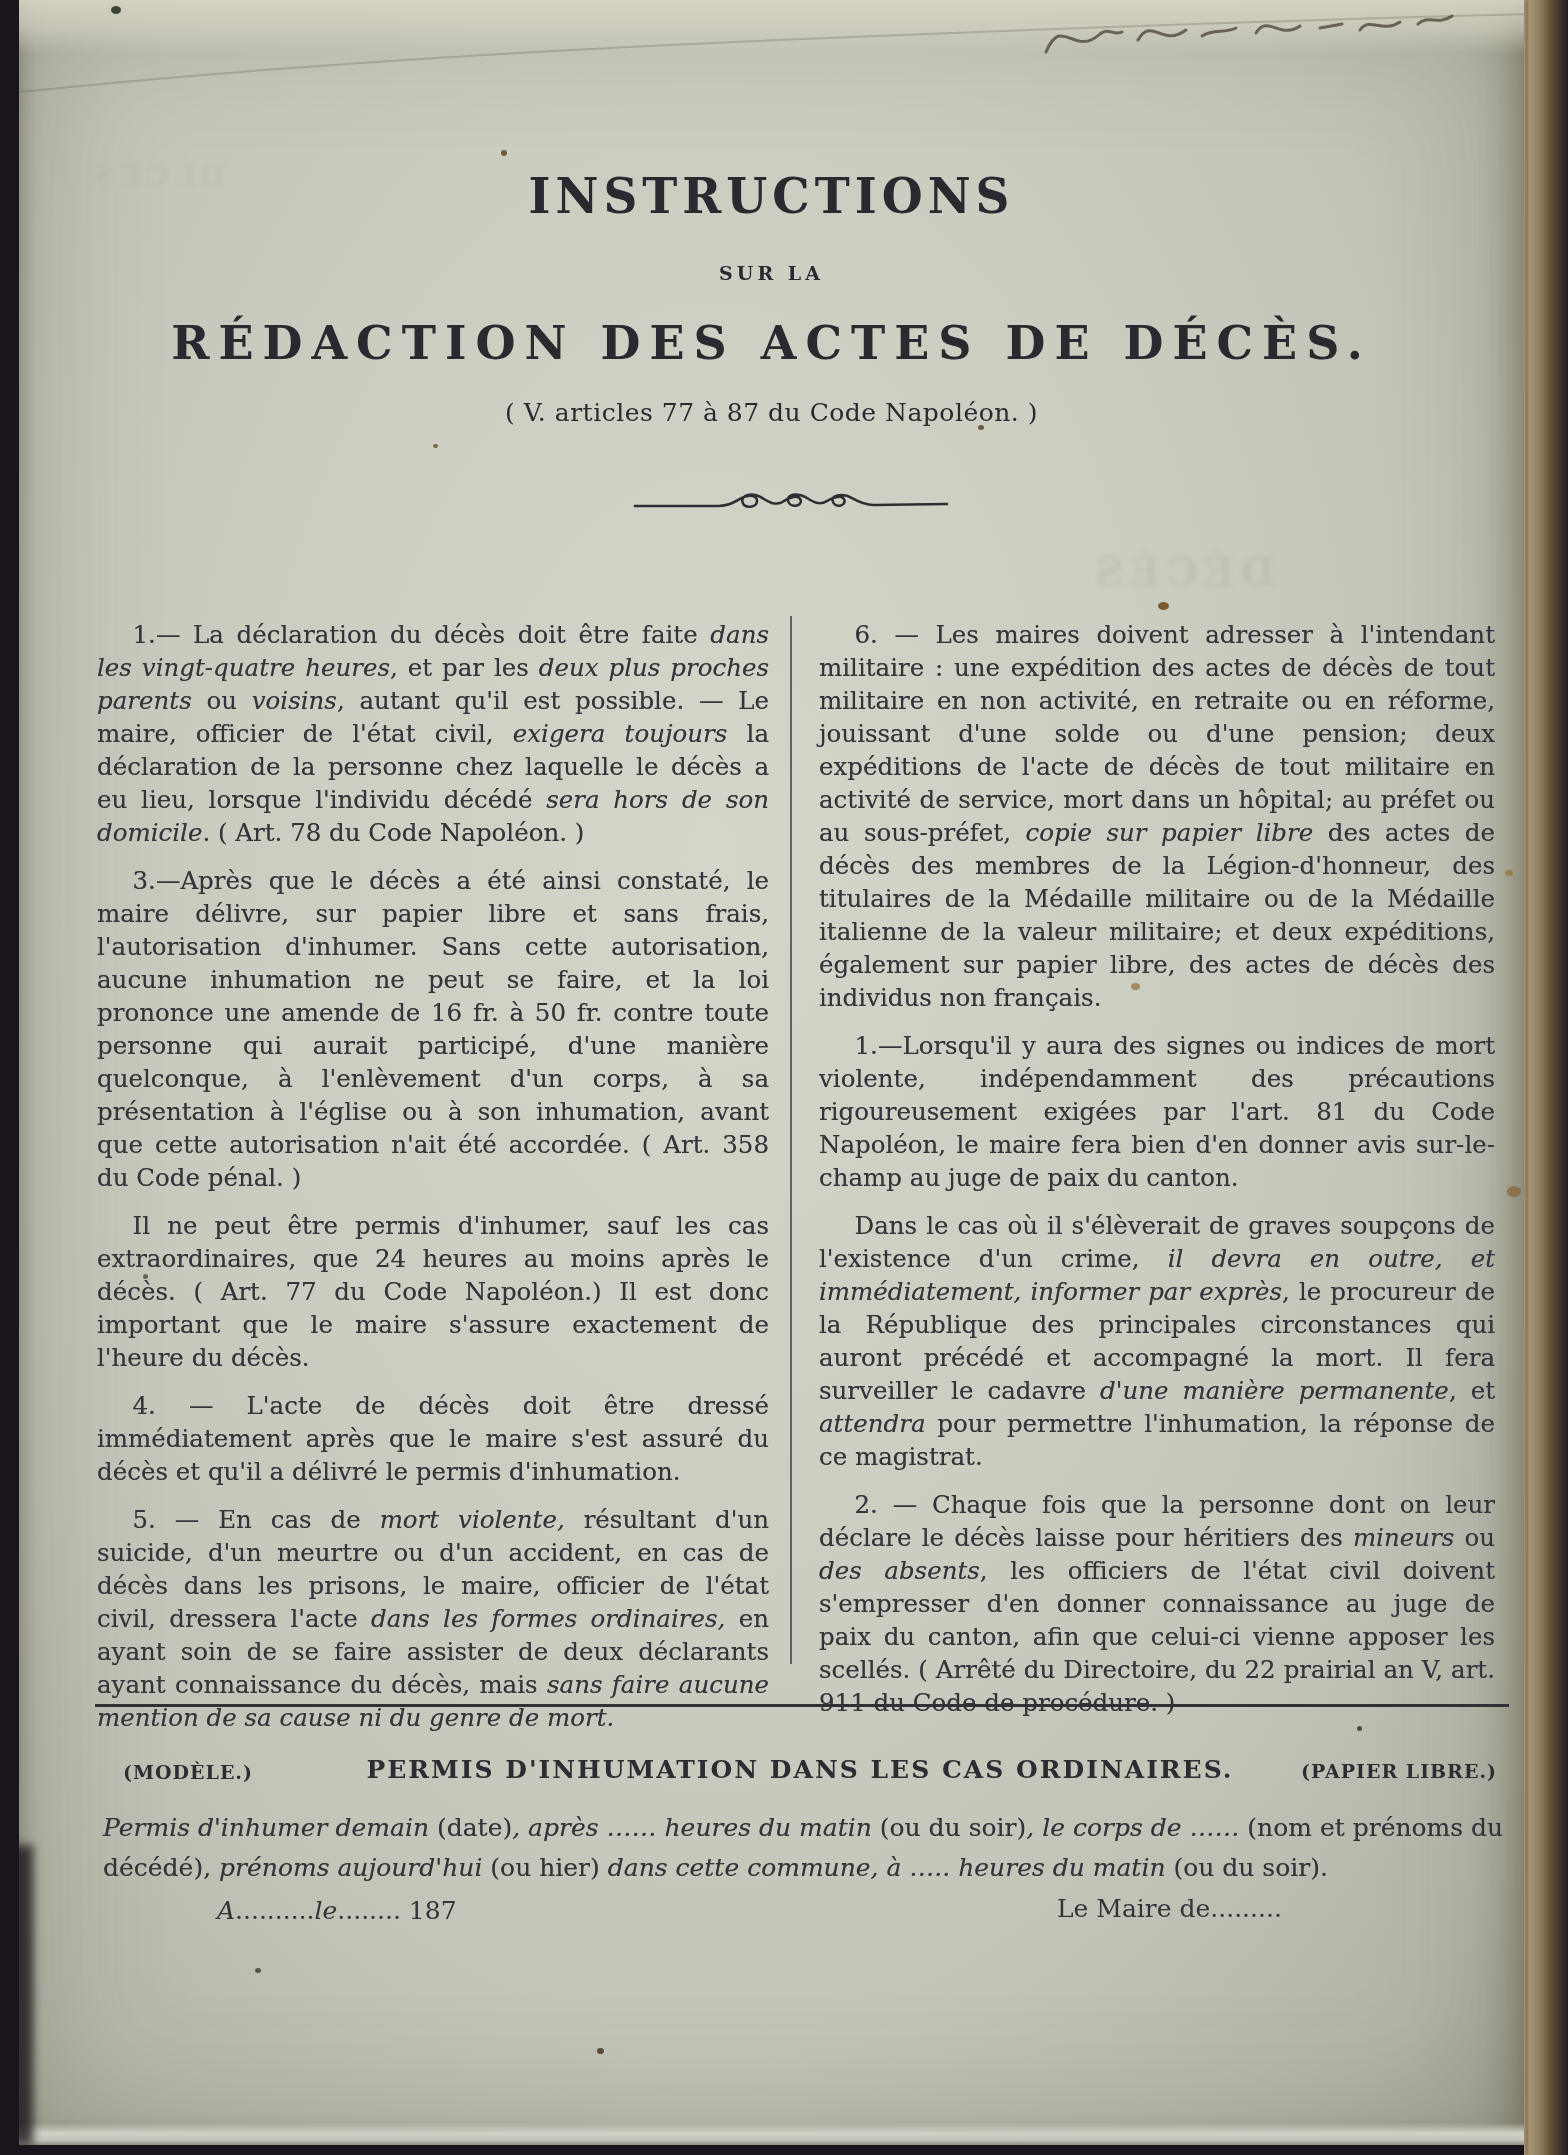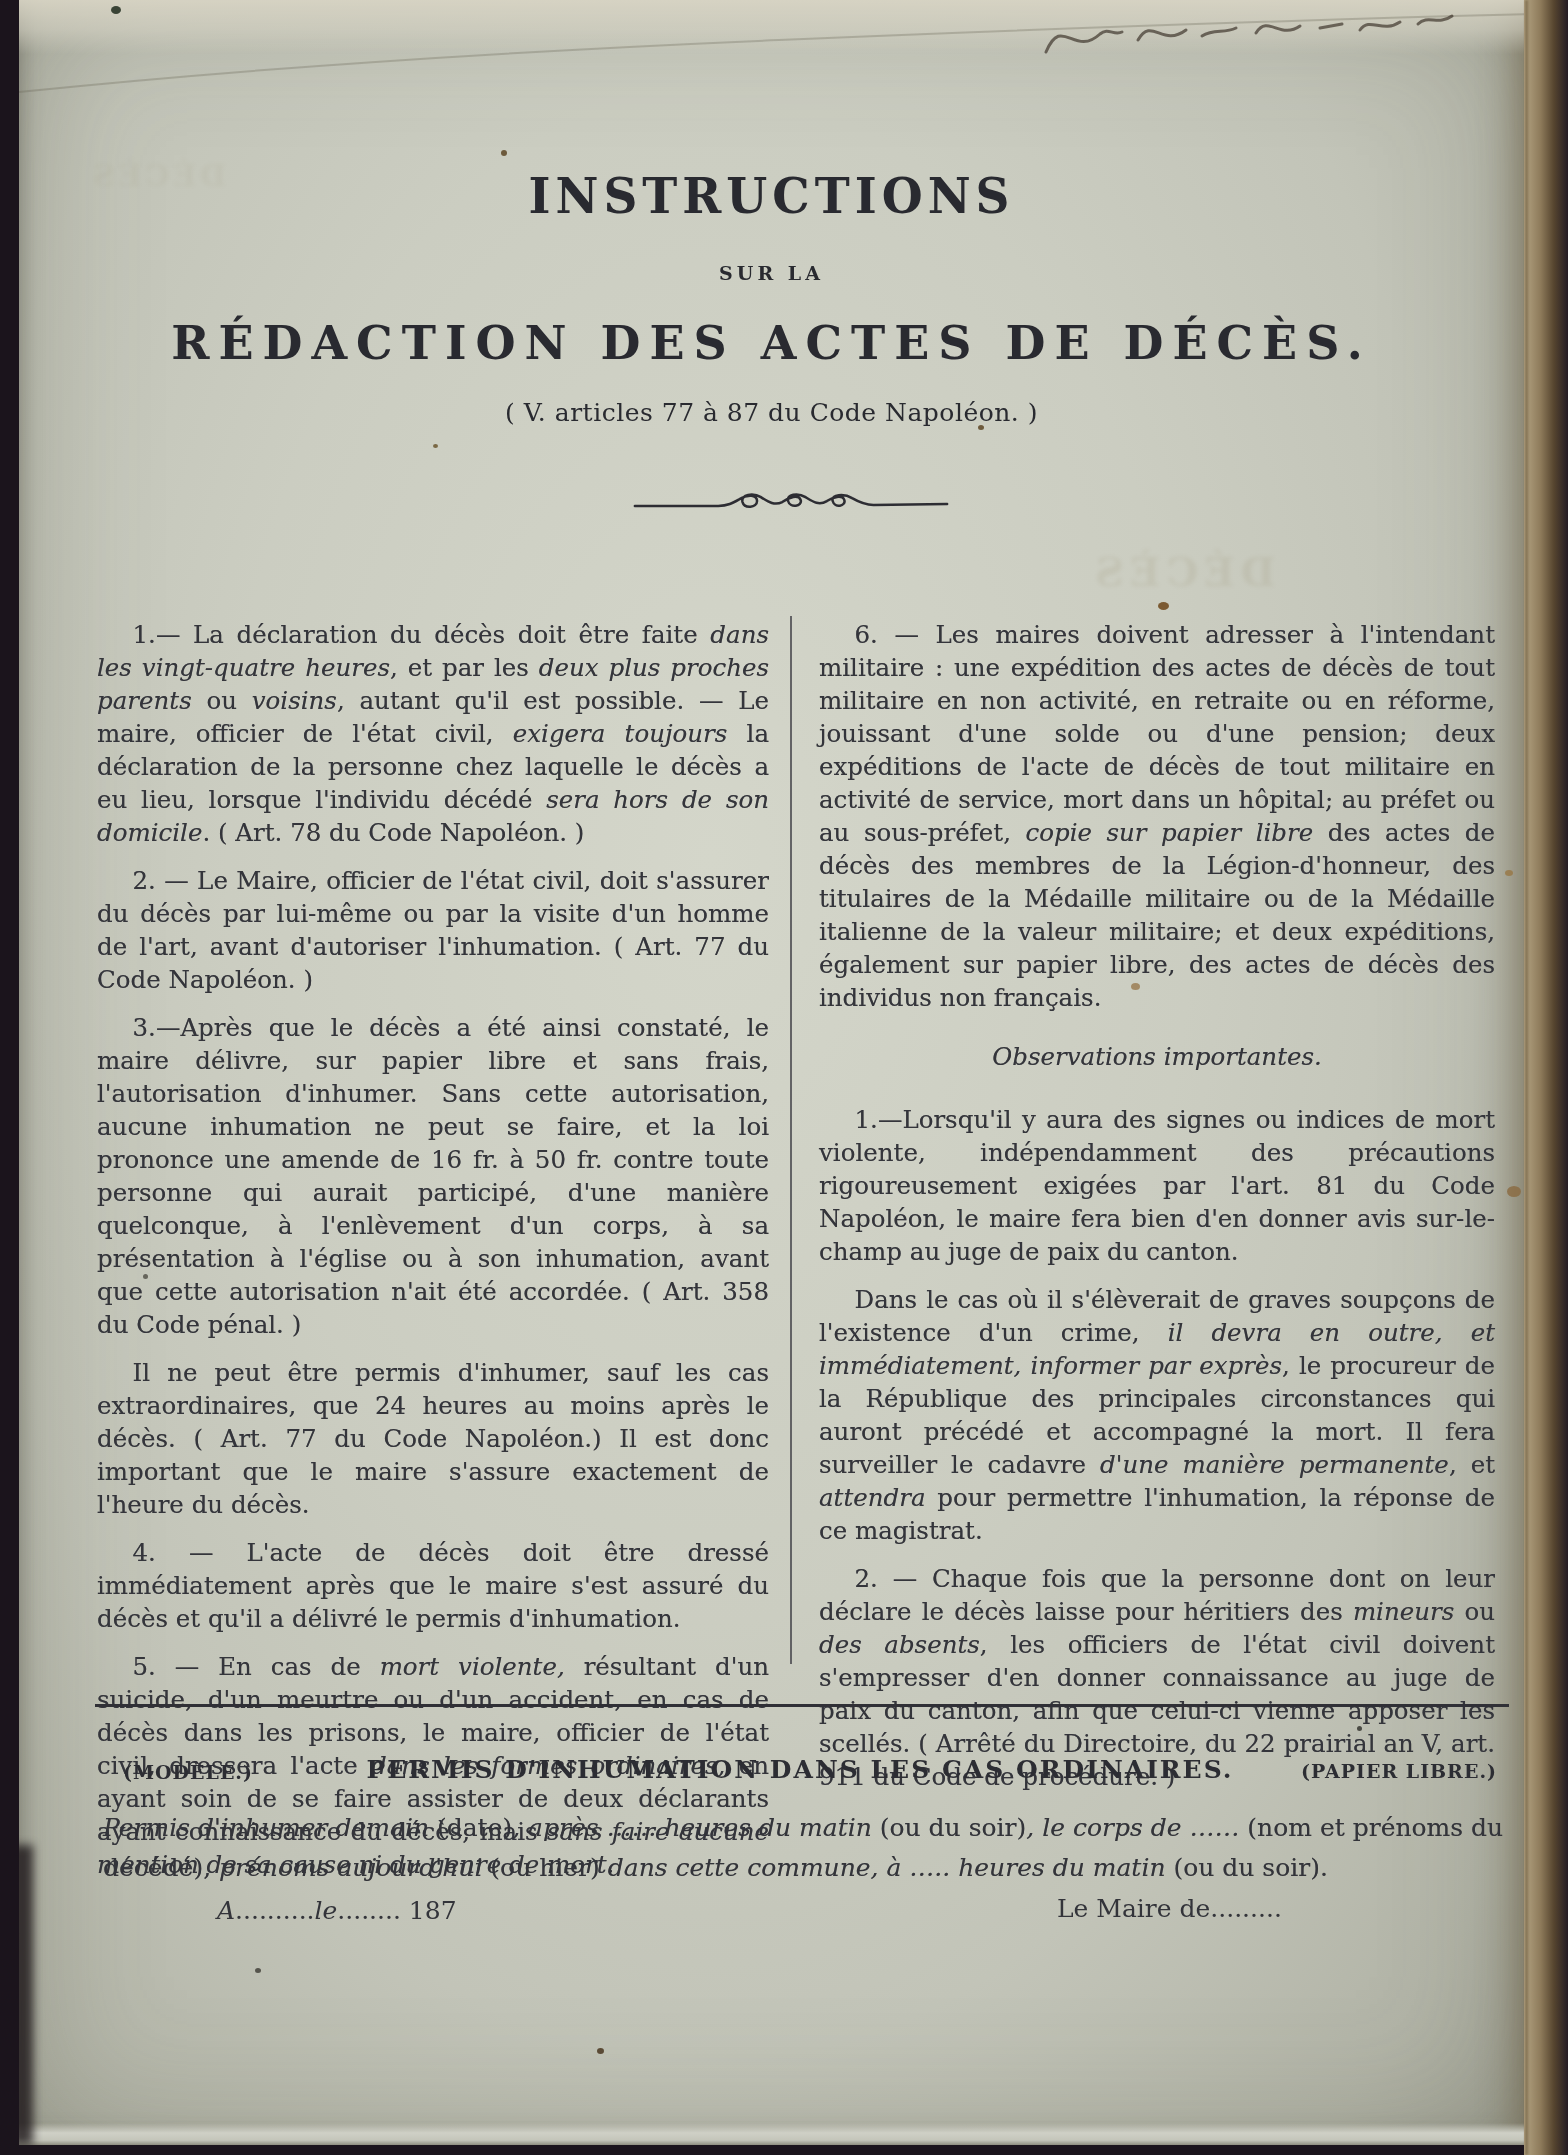--- a/index.html
+++ b/index.html
@@ -83,32 +83,30 @@
     <div id="m-sub" class="masthead">SUR LA</div>
     <div id="m-heading" class="masthead">RÉDACTION DES ACTES DE DÉCÈS.</div>
     <div id="m-ref" class="masthead">( V. articles 77 à 87 du Code Napoléon. )</div>
 
     <svg class="ornament" width="320" height="30" viewBox="0 0 330 30">
       <path d="M4,18 L90,18 C100,18 105,15 112,11 C120,6 130,6 130,13 C130,20 117,21 115,14 C113,6 126,4 134,9 C142,14 148,18 156,14 C163,9 173,6 175,12 C177,18 164,21 162,13 C160,6 172,4 180,9 C188,14 194,18 202,13 C208,9 218,6 220,12 C222,18 210,21 208,13 C206,6 220,5 228,10 C235,14 241,17 250,17 L326,16" fill="none" stroke="#2d2d33" stroke-width="2.6" stroke-linecap="round"></path>
     </svg>
 
     <div id="col-left" class="col">
       <p><span>1.— La déclaration du décès doit être faite </span><i>dans les vingt-quatre heures</i><span>, et par les </span><i>deux plus proches parents</i><span> ou </span><i>voisins</i><span>, autant qu'il est possible. — Le maire, officier de l'état civil, </span><i>exigera toujours</i><span> la déclaration de la personne chez laquelle le décès a eu lieu, lorsque l'individu décédé </span><i>sera hors de son domicile</i><span>. ( Art. 78 du Code Napoléon. )</span></p>
-      <p><span>2. — Le Maire, officier de l'état civil, doit s'assurer du décès par lui-même ou par la visite d'un homme de l'art, avant d'autoriser l'inhumation. ( Art. 77 du Code Napoléon. )</span></p>
       <p><span>3.—Après que le décès a été ainsi constaté, le maire délivre, sur papier libre et sans frais, l'autorisation d'inhumer. Sans cette autorisation, aucune inhumation ne peut se faire, et la loi prononce une amende de 16 fr. à 50 fr. contre toute personne qui aurait participé, d'une manière quelconque, à l'enlèvement d'un corps, à sa présentation à l'église ou à son inhumation, avant que cette autorisation n'ait été accordée. ( Art. 358 du Code pénal. )</span></p>
       <p><span>Il ne peut être permis d'inhumer, sauf les cas extraordinaires, que 24 heures au moins après le décès. ( Art. 77 du Code Napoléon.) Il est donc important que le maire s'assure exactement de l'heure du décès.</span></p>
       <p><span>4. — L'acte de décès doit être dressé immédiatement après que le maire s'est assuré du décès et qu'il a délivré le permis d'inhumation.</span></p>
       <p><span>5. — En cas de </span><i>mort violente,</i><span> résultant d'un suicide, d'un meurtre ou d'un accident, en cas de décès dans les prisons, le maire, officier de l'état civil, dressera l'acte </span><i>dans les formes ordinaires,</i><span> en ayant soin de se faire assister de deux déclarants ayant connaissance du décès, mais </span><i>sans faire aucune mention de sa cause ni du genre de mort.</i></p>
     </div>
 
     <div class="col-divider"></div>
 
     <div id="col-right" class="col">
       <p><span>6. — Les maires doivent adresser à l'intendant militaire : une expédition des actes de décès de tout militaire en non activité, en retraite ou en réforme, jouissant d'une solde ou d'une pension; deux expéditions de l'acte de décès de tout militaire en activité de service, mort dans un hôpital; au préfet ou au sous-préfet, </span><i>copie sur papier libre</i><span> des actes de décès des membres de la Légion-d'honneur, des titulaires de la Médaille militaire ou de la Médaille italienne de la valeur militaire; et deux expéditions, également sur papier libre, des actes de décès des individus non français.</span></p>
-      <p class="obs-title">Observations importantes.</p>
       <p><span>1.—Lorsqu'il y aura des signes ou indices de mort violente, indépendamment des précautions rigoureusement exigées par l'art. 81 du Code Napoléon, le maire fera bien d'en donner avis sur-le-champ au juge de paix du canton.</span></p>
       <p><span>Dans le cas où il s'élèverait de graves soupçons de l'existence d'un crime, </span><i>il devra en outre, et immédiatement, informer par exprès</i><span>, le procureur de la République des principales circonstances qui auront précédé et accompagné la mort. Il fera surveiller le cadavre </span><i>d'une manière permanente</i><span>, et </span><i>attendra</i><span> pour permettre l'inhumation, la réponse de ce magistrat.</span></p>
       <p><span>2. — Chaque fois que la personne dont on leur déclare le décès laisse pour héritiers des </span><i>mineurs</i><span> ou </span><i>des absents</i><span>, les officiers de l'état civil doivent s'empresser d'en donner connaissance au juge de paix du canton, afin que celui-ci vienne apposer les scellés. ( Arrêté du Directoire, du 22 prairial an V, art. 911 du Code de procédure. )</span></p>
     </div>
 
     <div class="rule"></div>
     <div class="model-row">
       <span class="model-label">(MODÈLE.)</span>
       <span class="model-title">PERMIS D'INHUMATION DANS LES CAS ORDINAIRES.</span>
       <span class="paper-label">(PAPIER LIBRE.)</span>

